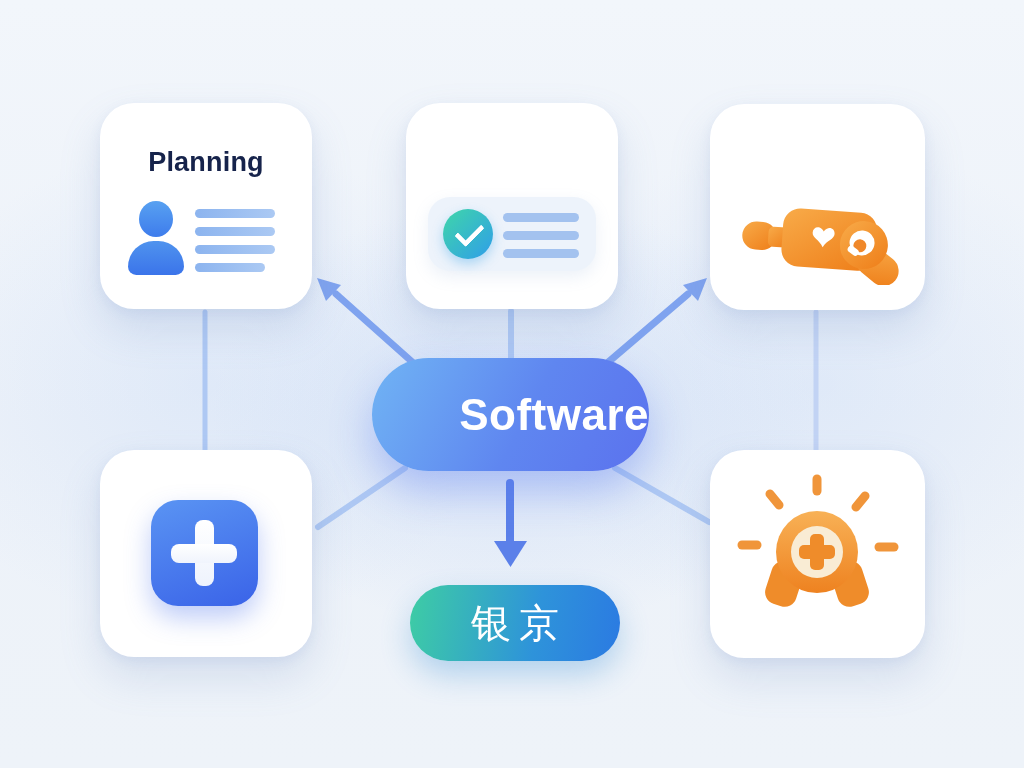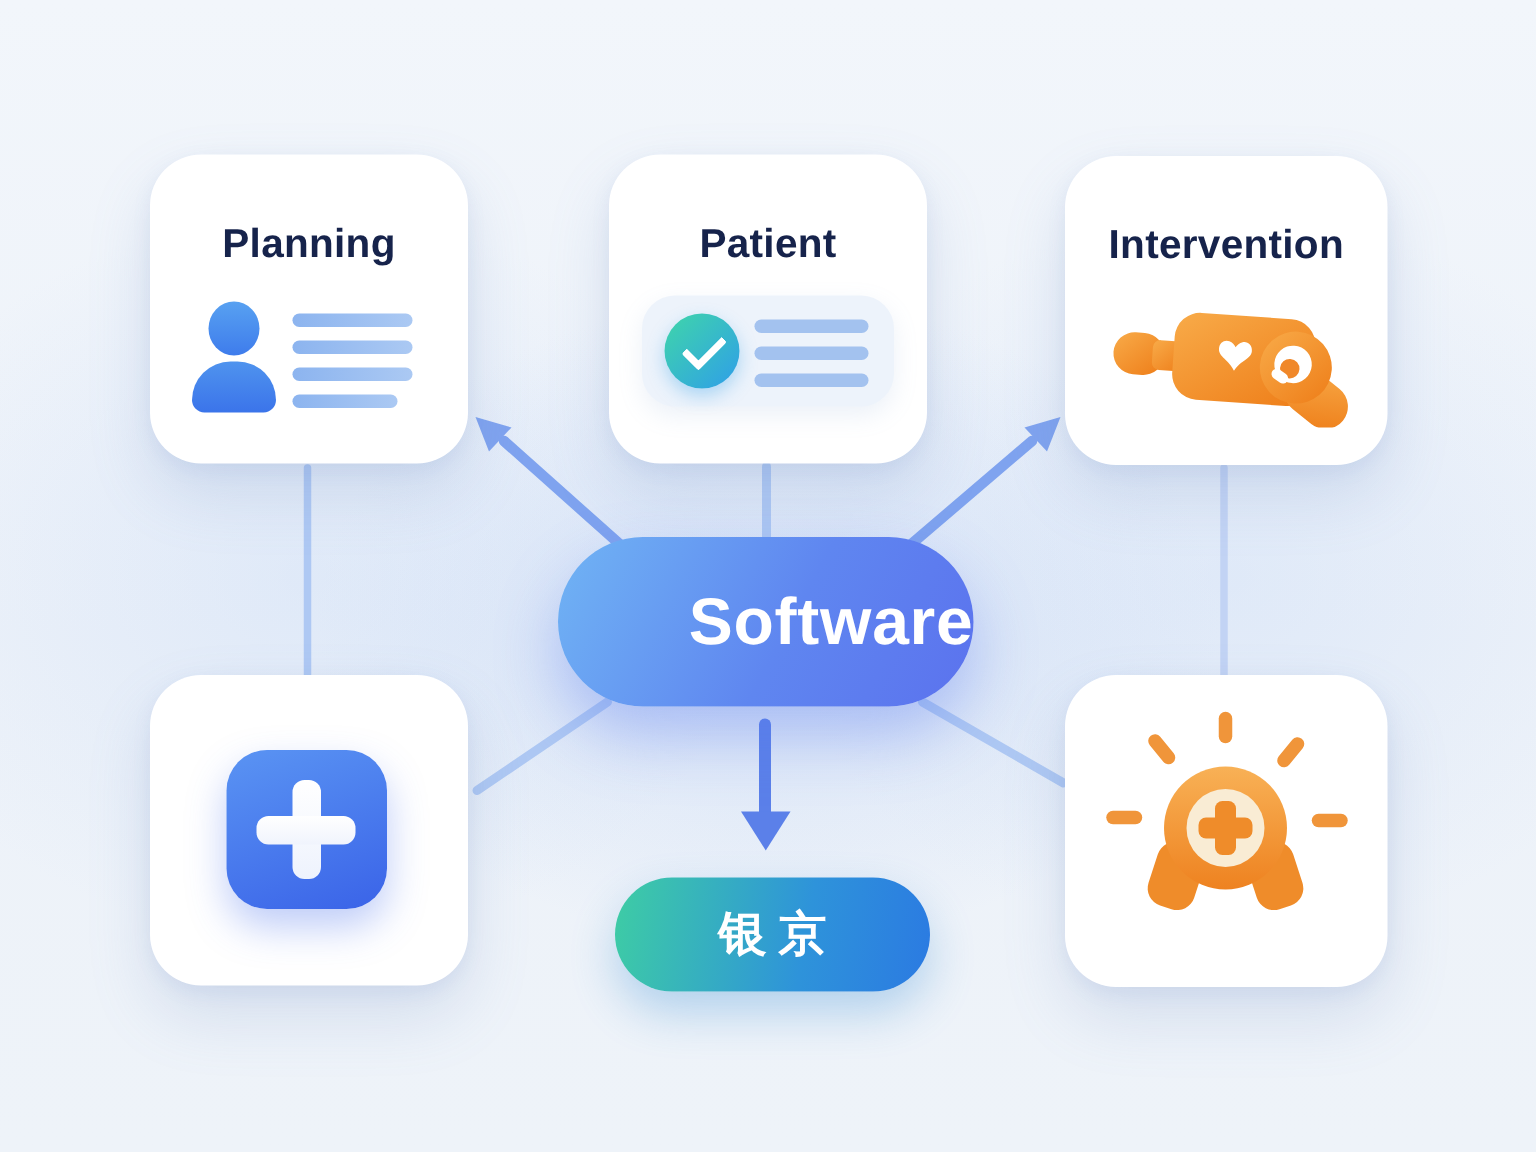--- a/index.html
+++ b/index.html
@@ -67,21 +67,21 @@
     box-shadow:0 20px 42px rgba(88,120,238,0.38);
     display:flex;align-items:center;justify-content:flex-end;
   }
   .software-pill span{font-size:44px;font-weight:800;color:#ffffff;letter-spacing:0.5px;}
   .brand-pill{
     position:absolute;left:410px;top:585px;width:210px;height:76px;border-radius:38px;z-index:3;
     background:linear-gradient(100deg,#3ecda4 0%,#2e93da 60%,#2b7ae2 100%);
     box-shadow:0 14px 30px rgba(52,140,210,0.32);
     display:flex;align-items:center;justify-content:center;
   }
-  .brand-pill span{font-size:32px;font-weight:700;color:#ffffff;letter-spacing:8px;padding-left:8px;}
+  .brand-pill span{font-size:40px;font-weight:400;color:#ffffff;letter-spacing:8px;padding-left:8px;}
 </style>
 </head>
 <body>
 
 <div class="stage">
 
   <svg class="connectors" width="1024" height="768" viewBox="0 0 1024 768">
     <line x1="205" y1="312" x2="205" y2="452" stroke-width="5" stroke-linecap="round" stroke="#aec8f3"></line>
     <line x1="816" y1="312" x2="816" y2="450" stroke-width="5" stroke-linecap="round" stroke="#c2d3f4"></line>
     <line x1="511" y1="311" x2="511" y2="360" stroke-width="6" stroke-linecap="round" stroke="#aec8f3"></line>
@@ -103,35 +103,33 @@
     </div>
     <div class="plan-lines">
       <i></i>
         <i></i>
         <i></i>
         <i></i>
     </div>
   </div>
 
   <div class="card patient">
-    <div class="card-title">Patient</div>
     <div class="pt-panel">
       <div class="check-circle">
         <div class="check-mark"></div>
       </div>
       <div class="pt-lines">
         <i></i>
           <i></i>
           <i></i>
       </div>
     </div>
   </div>
 
   <div class="card intervention">
-    <div class="card-title">Intervention</div>
     <svg class="icon-svg interv-svg" width="160" height="85" viewBox="0 0 160 85">
       <defs>
         <linearGradient id="ogA" x1="0" y1="0" x2="1" y2="1">
           <stop offset="0" stop-color="#f8ab49"></stop>
           <stop offset="1" stop-color="#ee7d18"></stop>
         </linearGradient>
       </defs>
       <g transform="rotate(4 80 42)">
         <rect x="2" y="26" width="34" height="28" rx="14" fill="url(#ogA)"></rect>
         <rect x="28" y="30" width="22" height="20" rx="5" fill="url(#ogA)"></rect>

